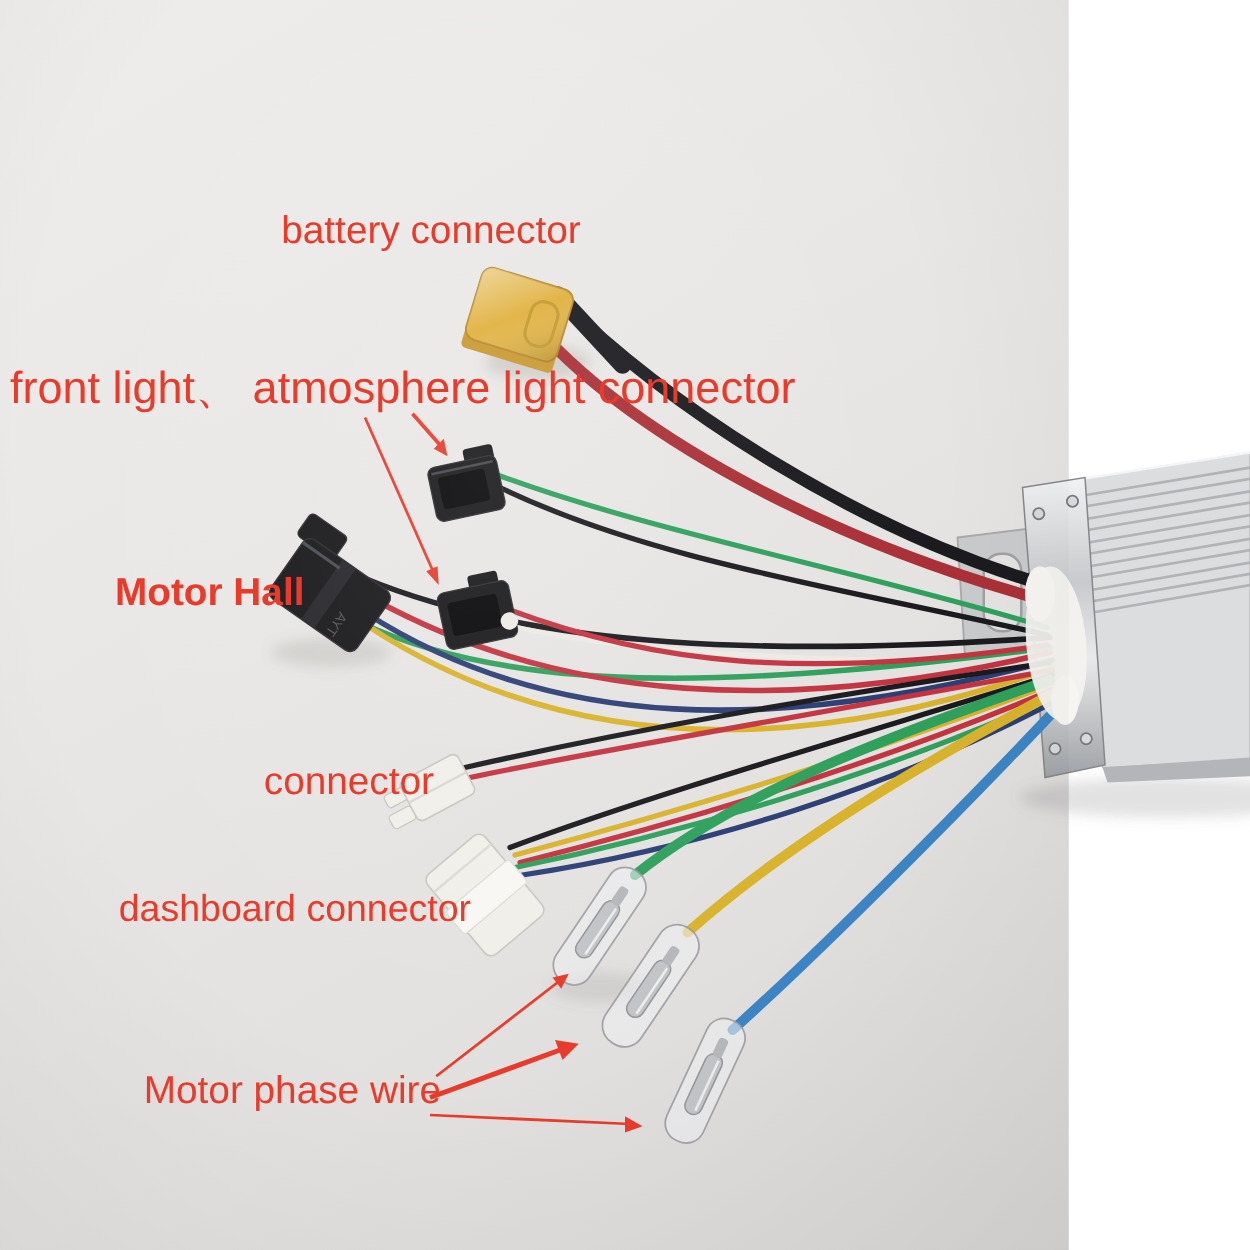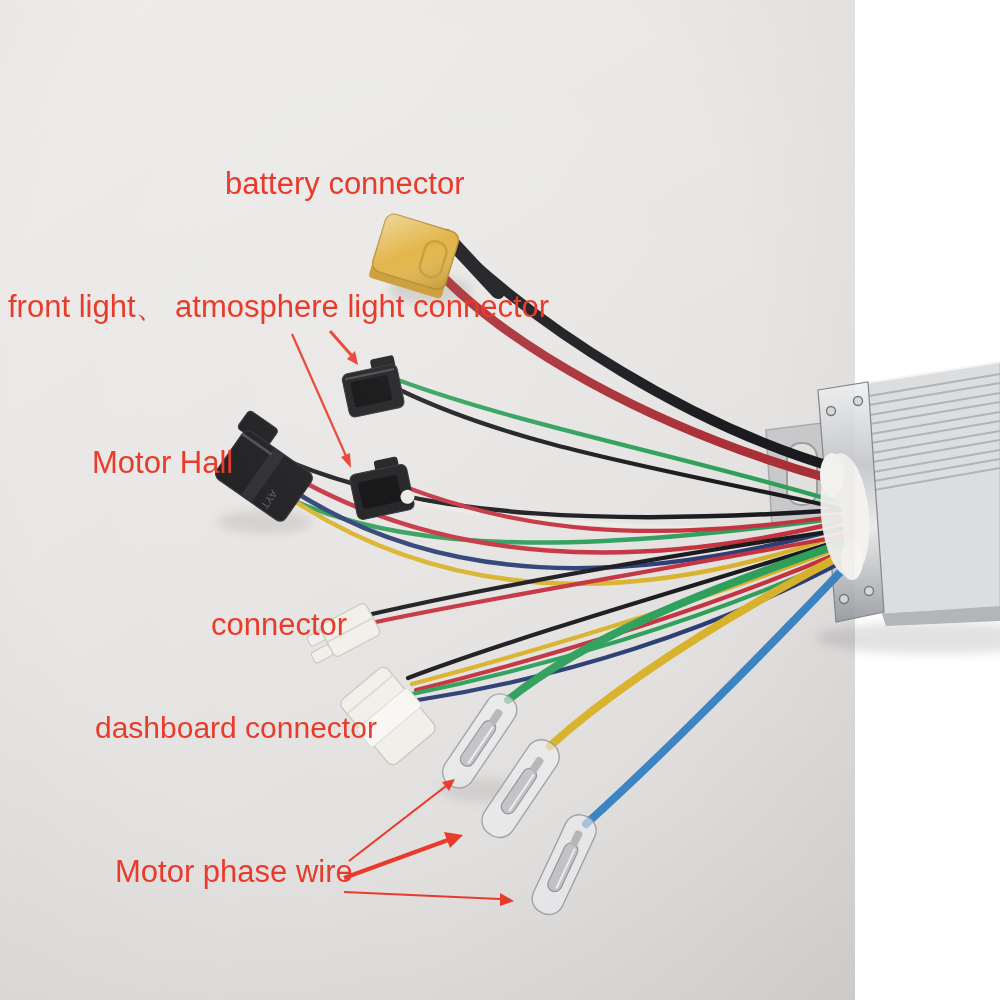--- a/index.html
+++ b/index.html
@@ -3,21 +3,21 @@
 <meta charset="utf-8">
 <style>
   html,body{margin:0;padding:0;}
   body{width:1000px;height:1000px;overflow:hidden;font-family:"Liberation Sans",sans-serif;}
   .scene{position:relative;width:855px;height:1000px;
          background:linear-gradient(150deg,#eeedeb 0%,#e9e7e5 40%,#e3e1df 70%,#d9d7d5 100%);}
   .vignette{position:absolute;inset:0;pointer-events:none;
          background:radial-gradient(ellipse at 45% 38%, rgba(255,255,255,0.10) 0%, rgba(0,0,0,0.0) 55%, rgba(0,0,0,0.055) 100%);}
   svg.photo{position:absolute;left:0;top:0;}
   .lbl{position:absolute;color:#e83b2b;font-size:31px;white-space:nowrap;letter-spacing:0px;z-index:5;}
-  .lbl-front{font-size:31px;}
+  .lbl-front{font-size:36px;}
   .lbl-dash{font-size:30px;}
 </style>
 </head>
 <body>
 
 <div class="scene">
 
   <svg class="photo" width="1000" height="1000" viewBox="0 0 1000 1000">
     <defs>
       <linearGradient id="capGrad" x1="0" y1="0" x2="0" y2="1">
@@ -193,19 +193,19 @@
       </g>
       <g>
         <line x1="344" y1="892" x2="500" y2="899" stroke="#e83b2b" stroke-width="2.2"></line>
         <polygon points="514,901 500,906 500,893" fill="#e83b2b"></polygon>
       </g>
     </g>
   </svg>
 
   <div class="lbl" style="left:225px;top:166px;">battery connector</div>
   <div class="lbl lbl-front" style="left:8px;top:286px;">front light、 atmosphere light connector</div>
-  <div class="lbl" style="left:92px;top:445px;">Motor Hall</div>
+  <div class="lbl" style="left:92px;top:456px;font-weight:bold;">Motor Hall</div>
   <div class="lbl" style="left:211px;top:607px;">connector</div>
   <div class="lbl" style="left:115px;top:854px;">Motor phase wire</div>
   <div class="lbl lbl-dash" style="left:95px;top:711px;">dashboard connector</div>
 
   <div class="vignette"></div>
 </div>
 
 </body></html>

